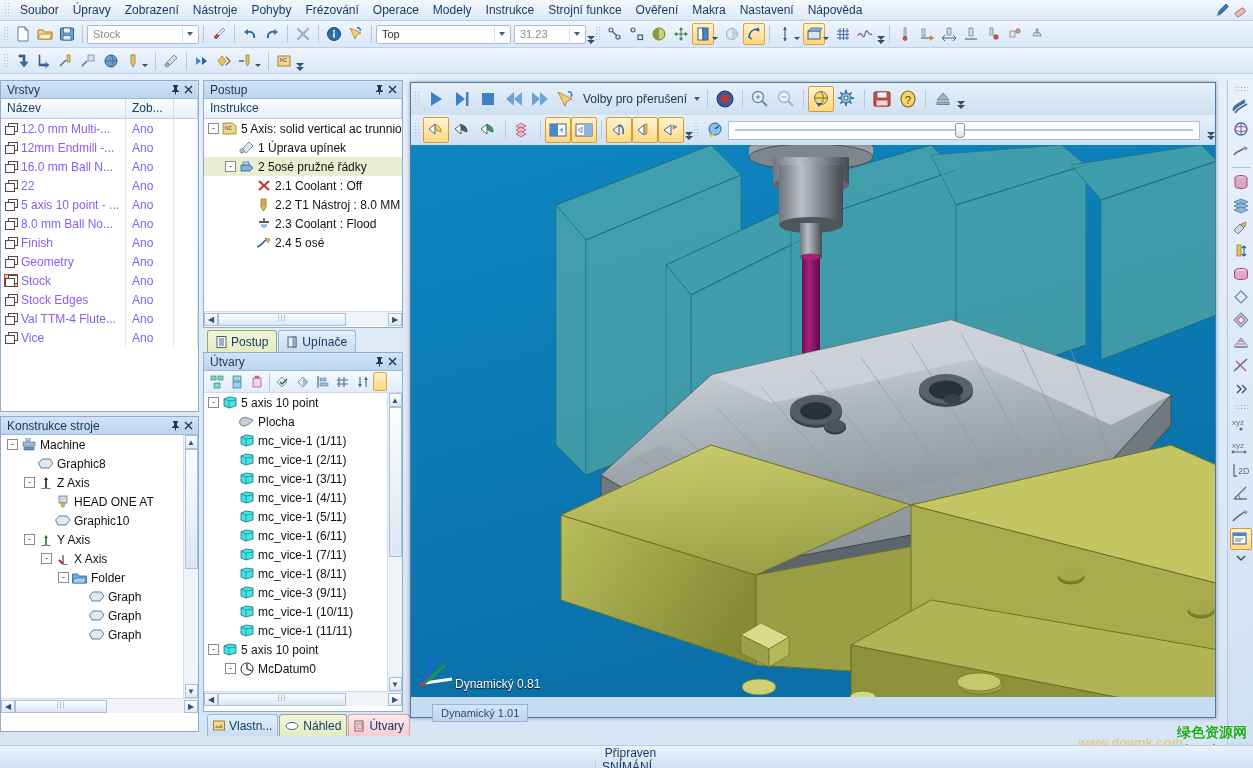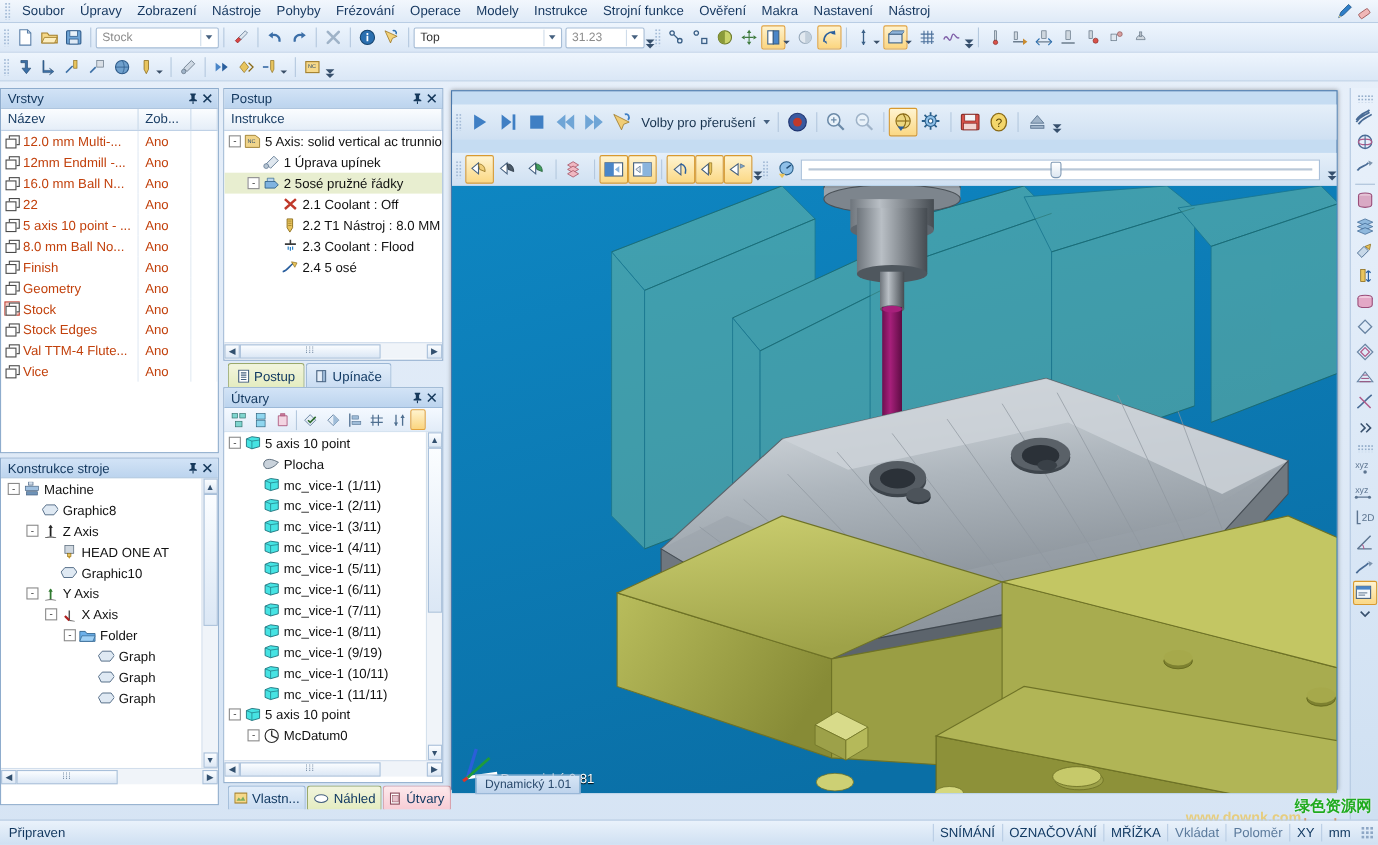--- a/index.html
+++ b/index.html
@@ -84,21 +84,21 @@
   .picon { width:13px;height:13px; display:flex;align-items:center;justify-content:center;
            color:#1d4a7a; font-size:11px; }
 
   
   .grid-head {
     display:flex; height:20px; background:linear-gradient(#fbfdff,#e5eef8);
     border-bottom:1px solid #b9cde4; font-size:12px; color:#1b3f66;
   }
   .grid-head div { padding:2px 6px; border-right:1px solid #c9d9ea; }
   .g-c1 { width:125px; } .g-c2 { width:48px; } .g-c3 { flex:1; }
-  .row { display:flex; height:19px; font-size:12px; align-items:center; color:#c2410c; }
+  .row { display:flex; height:19px; font-size:12px; align-items:center; color:#8b5cf6; }
   .row .c1 { width:125px; display:flex;align-items:center;gap:4px; padding-left:4px;
              border-right:1px solid #e2eaf3; height:100%; overflow:hidden; white-space:nowrap;}
   .row .c2 { width:48px; padding-left:6px; border-right:1px solid #e2eaf3; height:100%;
              display:flex;align-items:center; }
   .row .c3 { flex:1; border-right:1px solid #e2eaf3; height:100%; }
   .layer-ico { width:12px;height:11px; position:relative; flex:none; }
   .layer-ico::before{ content:''; position:absolute; left:3px; top:0; width:8px;height:7px;
      border:1px solid #4a4a4a; background:#fff; }
   .layer-ico::after{ content:''; position:absolute; left:0px; top:3px; width:8px;height:7px;
      border:1px solid #4a4a4a; background:#fff; }
@@ -148,21 +148,21 @@
             box-shadow:0 0 4px rgba(0,0,0,.35); }
   .simtitle {
     height:20px; display:flex;align-items:center;
     background:linear-gradient(#b3d1ee,#8fb9e0);
     color:#0e3558; font-size:12px; padding:0 2px 0 4px;
   }
   .simtitle .st { flex:1; text-align:center; }
   .wbtn { width:22px;height:16px; display:flex;align-items:center;justify-content:center;
           color:#16395c; font-size:11px; }
   .simtb { height:32px; display:flex;align-items:center; padding-left:3px;
-           background:linear-gradient(#e5eff9,#cfe0f2);margin-top:12px; }
+           background:linear-gradient(#e5eff9,#cfe0f2); }
   .simtb2 { height:30px; }
   .bigbtn { width:26px;height:26px; display:flex;align-items:center;justify-content:center;
             border:1px solid transparent; border-radius:2px; }
   .bigbtn.on { border-color:#d99a2e; background:linear-gradient(#fff4d1,#fbd884); }
   .slider { flex:1; height:19px; background:#fff; border:1px solid #a9c0da;
             position:relative; display:flex;align-items:center; }
   .slider .track { position:absolute; left:6px; right:6px; height:2px; background:#b9c8d8; }
   .slider .knob { position:absolute; left:48%; width:10px;height:15px;
             background:linear-gradient(#ffffff,#dde7f2); border:1px solid #7f99b5;
             border-radius:2px 2px 4px 4px; }
@@ -182,21 +182,21 @@
   .rbtn.on { border-color:#d99a2e; background:linear-gradient(#fff4d1,#fbd884); }
   .rgrip { width:14px;height:7px; margin:3px 0 2px;
     background-image: radial-gradient(#93acc9 40%, transparent 41%);
     background-size:3px 3px; }
   .rsep { width:18px;height:1px; background:#aabfd8; margin:3px 0; }
 
   
   .statusbar {
     position:absolute; left:0; right:0; bottom:0; height:23px;
     background:linear-gradient(#eaf2fb,#cfe0f2); border-top:1px solid #b7cbe2;
-    display:flex; align-items:center; font-size:12px; color:#13385f;
+    display:flex; align-items:center; font-size:12px; color:#13385f;flex-direction:column;
   }
   .statusbar .ready { padding-left:8px; flex:1; }
   .sb-cell { padding:0 6px; height:16px; display:flex;align-items:center;
              border-left:1px solid #b9cde4; color:#5b7a9c; }
   .sb-cell.act { color:#123a63; }
   .grip-dots { width:12px;height:12px; margin:0 4px 0 3px;
     background-image: radial-gradient(#8ea7c5 40%, transparent 41%);
     background-size:4px 4px; }
 
   
@@ -224,21 +224,21 @@
     <div class="mi">Nástroje</div>
     <div class="mi">Pohyby</div>
     <div class="mi">Frézování</div>
     <div class="mi">Operace</div>
     <div class="mi">Modely</div>
     <div class="mi">Instrukce</div>
     <div class="mi">Strojní funkce</div>
     <div class="mi">Ověření</div>
     <div class="mi">Makra</div>
     <div class="mi">Nastavení</div>
-    <div class="mi">Nástroj</div>
+    <div class="mi">Nápověda</div>
     <div class="menu-right">
       <span class="pen">
         <svg width="15" height="15" viewBox="0 0 15 15">
             <path d="M2 13 L4 8 L11 1 L13.5 3.5 L6.5 10.5 Z" fill="#2f7fc8" stroke="#1a4f80" stroke-width=".7"></path>
             <path d="M2 13 L4.2 12.2 L2.8 10.8 Z" fill="#e8d48a"></path>
           </svg>
       </span>
       <span class="pen">
         <svg width="15" height="15" viewBox="0 0 15 15">
             <rect x="2" y="7" width="10" height="5" rx="1" fill="#f0b7b7" stroke="#9a5050" stroke-width=".7" transform="rotate(-35 7 9)"></rect>
@@ -1110,21 +1110,21 @@
             </div>
             <div class="tnode">
               <span class="sp" style="width:21px"></span>
               <span class="sp" style="width:14px"></span>
               <span class="tico">
                 <svg width="14" height="13" viewBox="0 0 14 13">
                   <path d="M1 3l5-2 7 1v8l-7 2-5-2z" fill="#46e3e3" stroke="#1d6f7a" stroke-width=".8"></path>
                   <path d="M1 3l5 2 7-1M6 5v7" stroke="#1d6f7a" stroke-width=".6" fill="none"></path>
                 </svg>
               </span>
-              <span>mc_vice-1 (9/19)</span>
+              <span>mc_vice-3 (9/11)</span>
             </div>
             <div class="tnode">
               <span class="sp" style="width:21px"></span>
               <span class="sp" style="width:14px"></span>
               <span class="tico">
                 <svg width="14" height="13" viewBox="0 0 14 13">
                   <path d="M1 3l5-2 7 1v8l-7 2-5-2z" fill="#46e3e3" stroke="#1d6f7a" stroke-width=".8"></path>
                   <path d="M1 3l5 2 7-1M6 5v7" stroke="#1d6f7a" stroke-width=".6" fill="none"></path>
                 </svg>
               </span>

